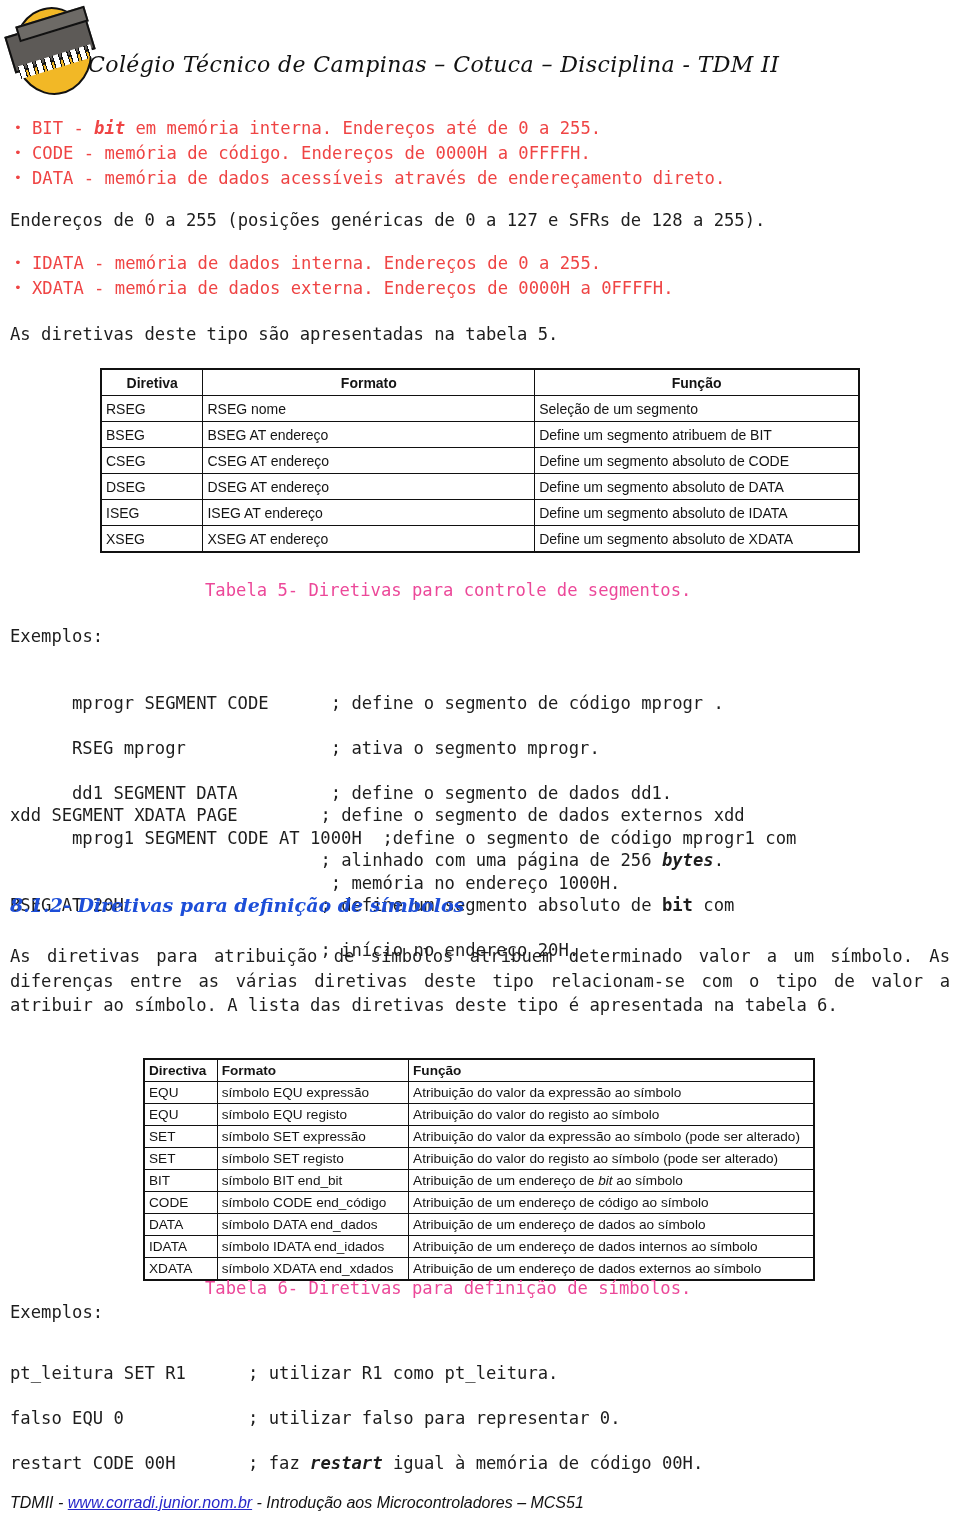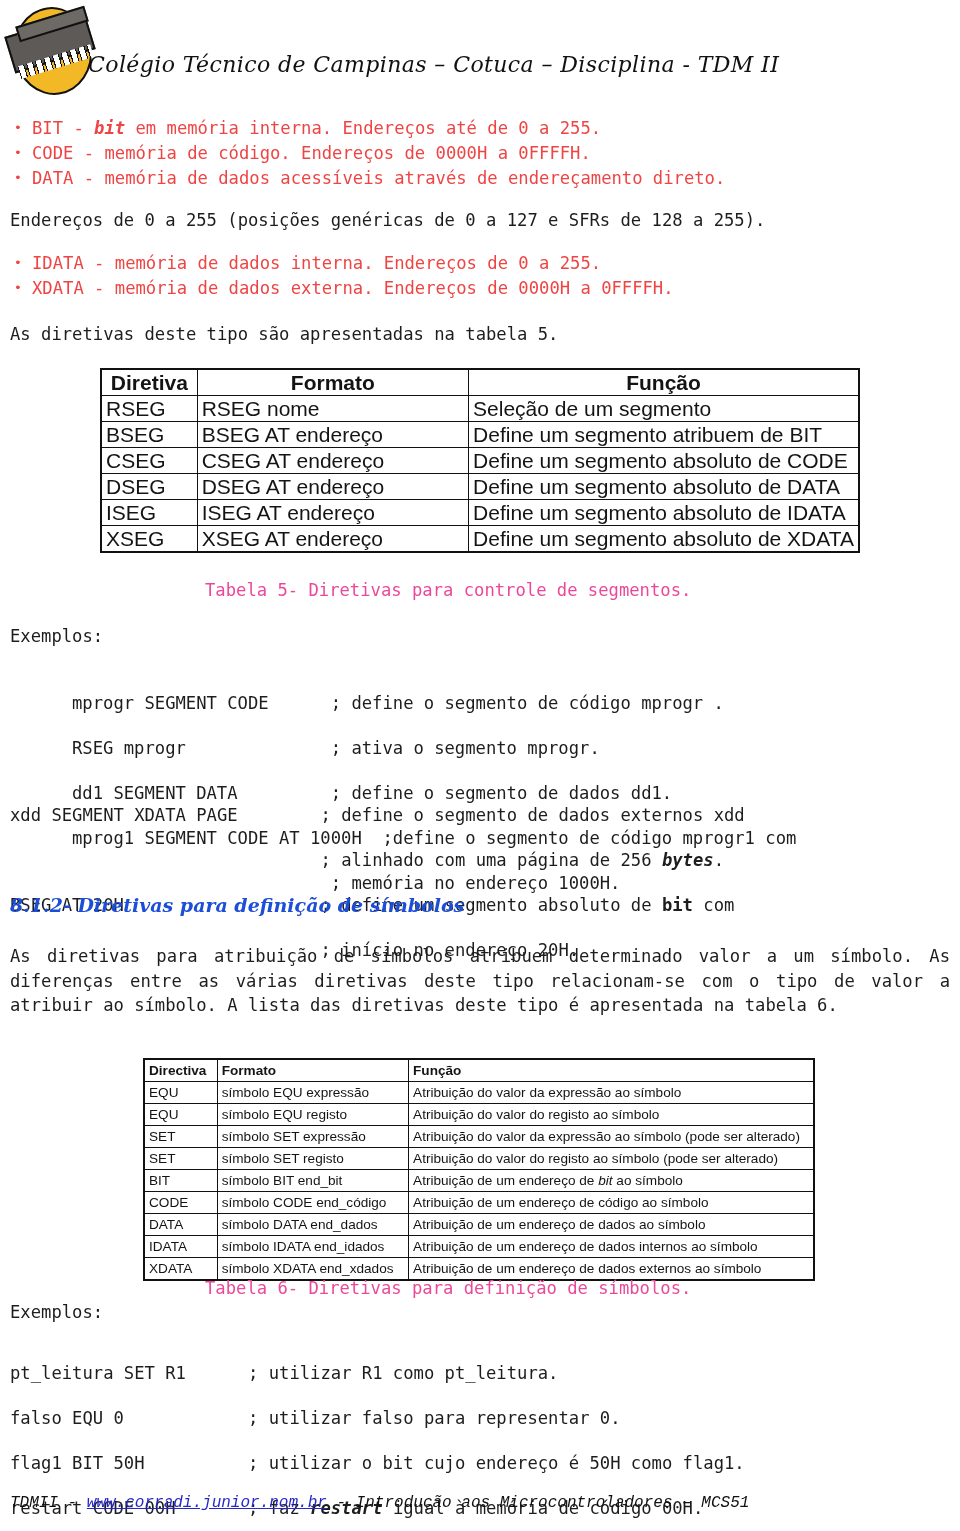--- a/index.html
+++ b/index.html
@@ -134,21 +134,21 @@
     font-weight: bold;
     text-align: center;
   }
   .imgtable th.leftal { text-align: left; }
   .imgtable i { font-style: italic; }
 
   #table5 { left: 100px; top: 368px; width: 760px; }
   #table5 .c0 { width: 96px; }
   #table5 .c1 { width: 340px; }
   #table5 .c2 { width: 320px; }
-  #table5 td, #table5 th { font-size: 21px; height: 23px; }
+  #table5 td, #table5 th { font-size: 14px; height: 23px; }
 
   #table6 { left: 143px; top: 1058px; width: 672px; }
   #table6 .c0 { width: 70px; }
   #table6 .c1 { width: 193px; }
   #table6 .c2 { width: 405px; }
   #table6 td, #table6 th { font-size: 13.6px; height: 19px; }
 
   
   .caption {
     position: absolute;
@@ -186,21 +186,21 @@
     font-size: 17.2px;
     line-height: 24.5px;
     color: #1d1d1d;
     text-align: justify;
   }
 
   
   .footer {
     position: absolute;
     left: 10px; top: 1494px;
-    font-family: Liberation Mono, monospace;
+    font-family: Liberation Sans, sans-serif;
     font-style: italic;
     font-size: 16px;
     color: #111;
     white-space: nowrap;
   }
   .footer a, .footer .link {
     color: #2727c9;
     text-decoration: underline;
   }
 </style>
@@ -362,21 +362,20 @@
     </tr>
   </tbody>
 </table>
 
 <div class="caption" style="left:205px; top:1278px;">Tabela 6- Diretivas para definição de símbolos.</div>
 <div class="mono abs" style="left:10px; top:1300px;">Exemplos:</div>
 
 <div class="codeblock" style="left:10px; top:1340px;">
 <div>pt_leitura SET R1      ; utilizar R1 como pt_leitura.</div>
 <div>falso EQU 0            ; utilizar falso para representar 0.</div>
-<div>flag1 BIT 50H          ; utilizar o bit cujo endereço é 50H como flag1.</div>
 <div><span>restart CODE 00H       ; faz </span><b class="ital">restart</b><span> igual à memória de código 00H.</span></div>
 
 
 </div>
 
 <div class="footer">
   <span>TDMII - </span><span class="link">www.corradi.junior.nom.br</span><span> - Introdução aos Microcontroladores – MCS51</span>
 </div>
 
 </body></html>

